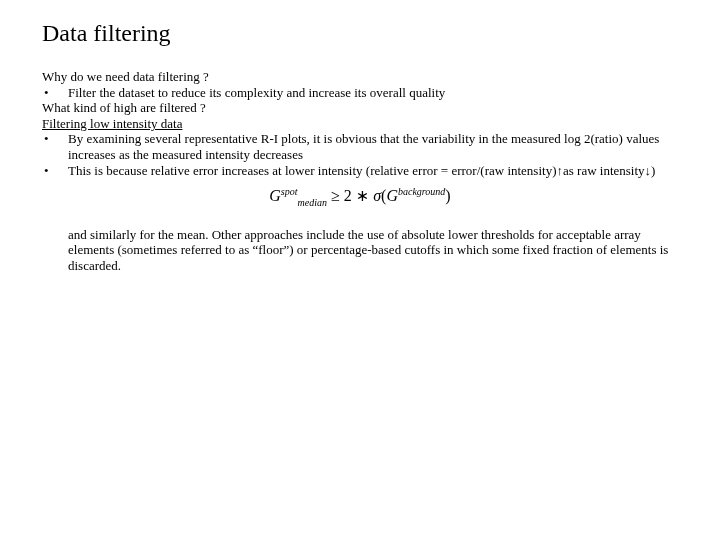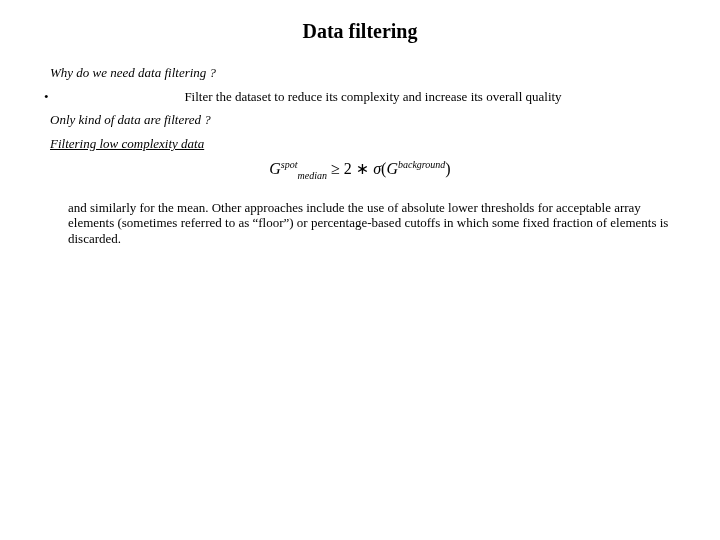--- a/index.html
+++ b/index.html
@@ -9,46 +9,43 @@
     height: 540px;
     font-family: "Times New Roman", Times, serif;
     background: #fff;
     color: #000;
     box-sizing: border-box;
   }
   .slide {
     padding: 20px 42px 0 42px;
   }
   .title {
-    text-align: center;
-    font-size: 20px;
+    font-size: 24px;
     margin: 0 0 22px 0;
-    font-weight: bold;
+    font-weight: normal;
   }
   .body {
     font-size: 13px;
     line-height: 1.2;
   }
   .heading {
-    margin: 8px;
-    font-style: italic;
+    margin: 0;
   }
   .underline {
     text-decoration: underline;
   }
   ul.bullets {
     list-style: none;
     margin: 0;
     padding: 0;
   }
   ul.bullets > li {
     position: relative;
     padding-left: 26px;
     margin: 0;
-    text-align: center;
   }
   ul.bullets > li::before {
     content: "•";
     position: absolute;
     left: 2px;
     top: 0;
   }
   .eqblock {
     text-align: center;
     margin: 8px 0 6px 0;
@@ -76,24 +73,26 @@
 
 <div class="slide">
   <h1 class="title">Data filtering</h1>
 
   <div class="body">
     <div class="heading">Why do we need data filtering ?</div>
     <ul class="bullets">
       <li>Filter the dataset to reduce its complexity and increase its overall quality</li>
     </ul>
 
-    <div class="heading">Only kind of data are filtered ?</div>
+    <div class="heading">What kind of high are filtered ?</div>
 
-    <div class="heading underline">Filtering low complexity data</div>
+    <div class="heading underline">Filtering low intensity data</div>
     <ul class="bullets">
+      <li>By examining several representative R-I plots, it is obvious that the variability in the measured log 2(ratio) values increases as the measured intensity decreases</li>
+      <li>This is because relative error increases at lower intensity (relative error = error/(raw intensity)↑as raw intensity↓)</li>
     </ul>
 
     <div class="eqblock">
       <div class="eq">
         <span>G</span><sup>spot</sup><sub>median</sub>
         <span class="sym">≥</span>
         <span class="sym">2 ∗</span>
         <span>σ</span><span class="sym">(</span><span>G</span><sup>background</sup><span class="sym">)</span>
       </div>
     </div>

